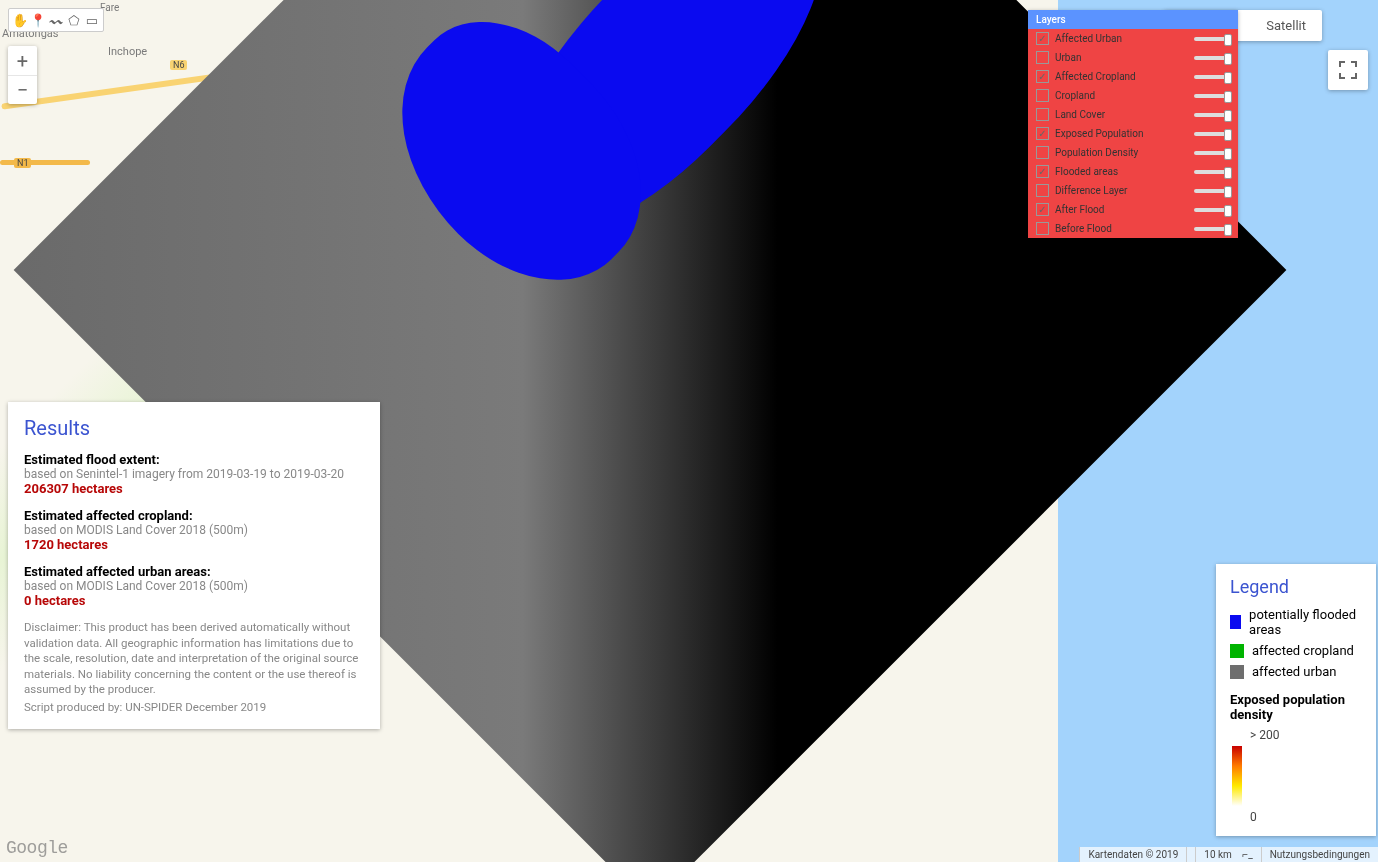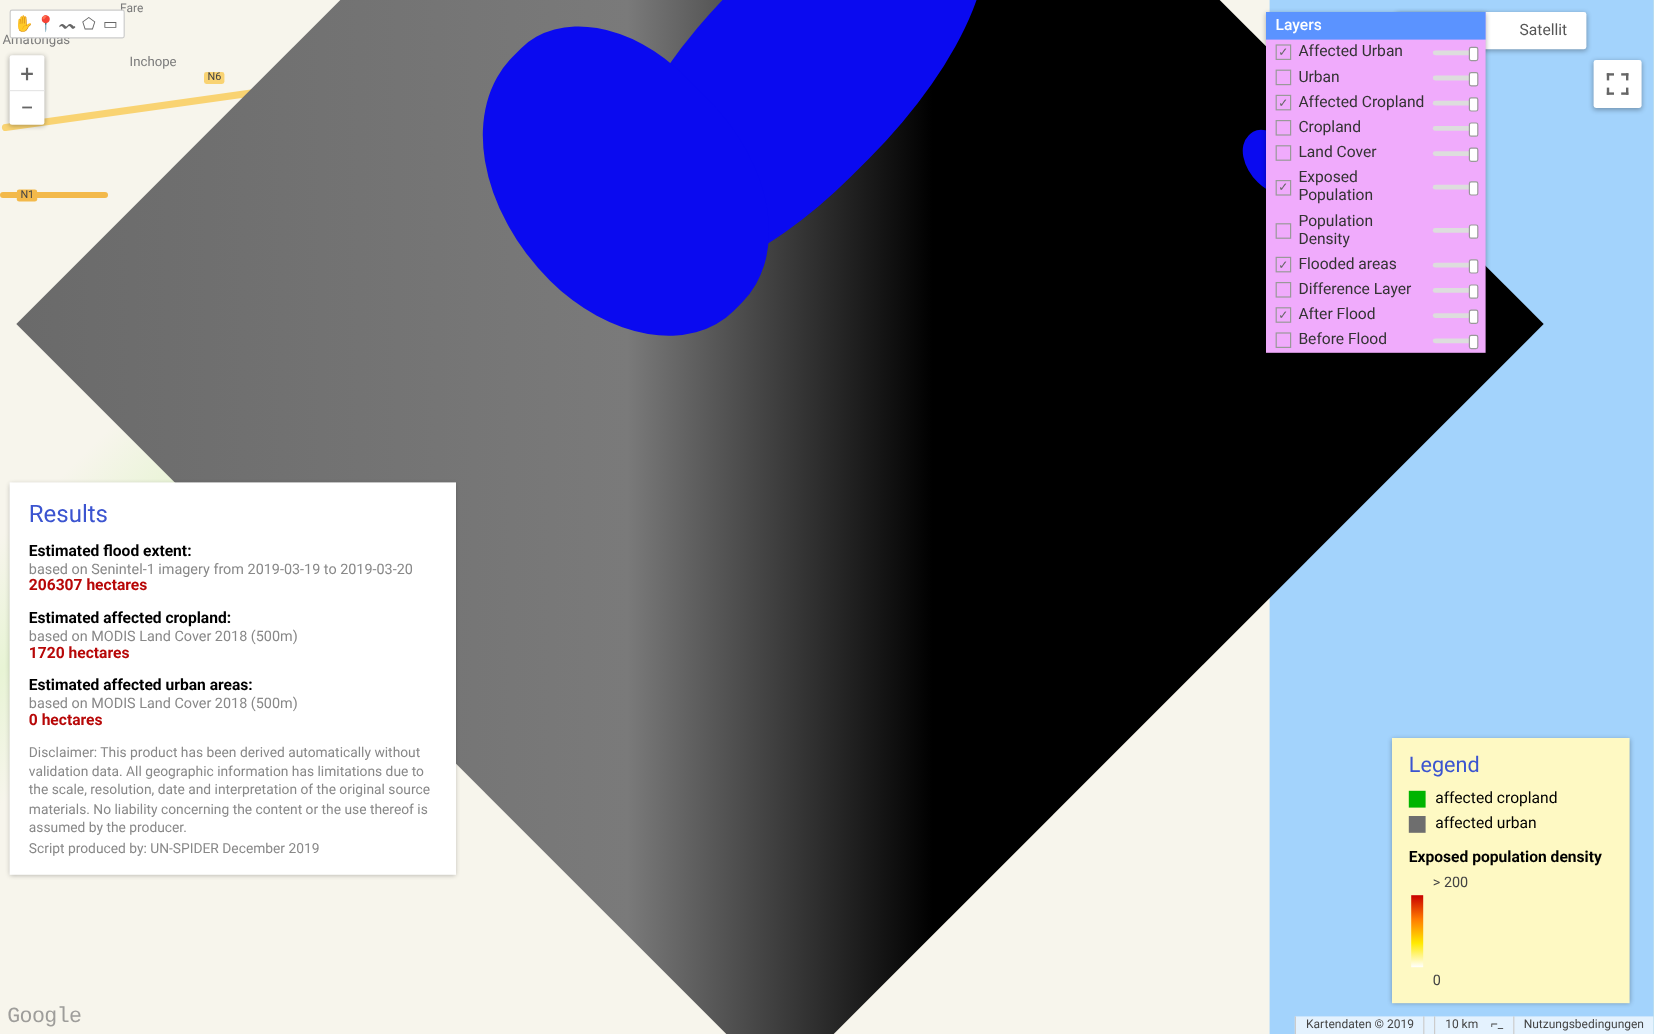--- a/index.html
+++ b/index.html
@@ -27,40 +27,40 @@
 .maptype { position: absolute; top: 10px; right: 56px; display: flex; background: #fff; border-radius: 2px; box-shadow: 0 1px 4px rgba(0,0,0,.3); }
 .mt-btn { padding: 8px 16px; font-size: 13px; cursor: pointer; color: #565656; }
 .mt-btn.active { font-weight: 500; color: #000; }
 .mt-btn + .mt-btn { border-left: 1px solid #e6e6e6; padding-left: 38px; }
 
 
 .fullscreen { position: absolute; top: 50px; right: 10px; width: 40px; height: 40px; background: #fff; border-radius: 2px; box-shadow: 0 1px 4px rgba(0,0,0,.3); display: flex; align-items: center; justify-content: center; cursor: pointer; }
 .fs-icon { width: 18px; height: 18px; border: 2px dashed #666; }
 
 
-.layers { position: absolute; top: 10px; right: 140px; width: 183px; background: #f0abfc; box-shadow: 0 1px 4px rgba(0,0,0,.3); font-size: 13px; }
+.layers { position: absolute; top: 10px; right: 140px; width: 210px; background: #ef4444; box-shadow: 0 1px 4px rgba(0,0,0,.3); font-size: 10px; }
 .layers-header { background: #5b93ff; color: #fff; padding: 4px 8px; font-weight: 500; }
 .layer-row { display: flex; align-items: center; padding: 3px 8px; gap: 6px; }
 .layer-cb { width: 13px; height: 13px; border: 1px solid #999; display: inline-flex; align-items: center; justify-content: center; font-size: 10px; color: #666; cursor: pointer; }
 .layer-cb.checked::after { content: "✓"; }
 .layer-label { flex: 1; color: #333; }
 .layer-slider { width: 36px; height: 4px; background: #ddd; border-radius: 2px; position: relative; cursor: pointer; }
 .layer-slider::after { content: ""; position: absolute; right: -2px; top: -3px; width: 6px; height: 10px; background: #fff; border: 1px solid #999; border-radius: 2px; }
 
 
 .results { position: absolute; left: 8px; top: 402px; width: 372px; background: #fff; padding: 14px 16px; box-shadow: 0 1px 4px rgba(0,0,0,.3); font-size: 13px; color: #222; }
 .results h2 { color: #3b54d0; font-size: 20px; font-weight: 400; margin-bottom: 12px; }
 .r-block { margin-bottom: 12px; }
 .r-label { font-weight: 700; color: #000; }
 .r-sub { color: #888; font-size: 12px; }
 .r-val { color: #b70707; font-weight: 700; }
 .r-disc { color: #888; font-size: 11.5px; line-height: 1.35; margin-top: 8px; }
 
 
-.legend { position: absolute; right: 20px; bottom: 26px; width: 198px; background: #fef9c3; padding: 12px 14px; box-shadow: 0 1px 4px rgba(0,0,0,.3); font-size: 13px; }
+.legend { position: absolute; right: 2px; bottom: 26px; width: 160px; background: #ffffff; padding: 12px 14px; box-shadow: 0 1px 4px rgba(0,0,0,.3); font-size: 13px; }
 .legend h3 { color: #3b54d0; font-size: 18px; font-weight: 400; margin-bottom: 10px; }
 .leg-row { display: flex; align-items: center; gap: 8px; margin-bottom: 6px; }
 .leg-sw { width: 14px; height: 14px; }
 .leg-title { font-weight: 700; margin-top: 13px; margin-bottom: 6px; }
 .leg-grad { width: 10px; height: 60px; background: linear-gradient(to bottom, #c80000, #ff7b00, #ffea00, #fff); margin: 4px 0 4px 2px; }
 .leg-gradlbl { font-size: 12px; color: #444; }
 
 
 .attrib { position: absolute; bottom: 0; right: 0; display: flex; gap: 0; font-size: 10px; background: rgba(255,255,255,0.7); }
 .attrib span { padding: 2px 8px; border-left: 1px solid #ccc; color: #444; }
@@ -198,20 +198,24 @@
   </div>
 
   <div class="r-disc">Disclaimer: This product has been derived automatically without validation data. All geographic information has limitations due to the scale, resolution, date and interpretation of the original source materials. No liability concerning the content or the use thereof is assumed by the producer.</div>
   <div class="r-disc" style="margin-top:2px;">Script produced by: UN-SPIDER December 2019</div>
 </div>
 
 <div class="legend">
   <h3>Legend</h3>
   <div id="legend-items">
       <div class="leg-row">
+        <span class="leg-sw" style="background:#0a0af0"></span>
+        <span>potentially flooded areas</span>
+      </div>
+      <div class="leg-row">
         <span class="leg-sw" style="background:#00b400"></span>
         <span>affected cropland</span>
       </div>
       <div class="leg-row">
         <span class="leg-sw" style="background:#6e6e6e"></span>
         <span>affected urban</span>
       </div>
     </div>
   <div class="leg-title">Exposed population density</div>
   <div class="leg-gradlbl" style="margin-left:20px;">&gt; 200</div>

